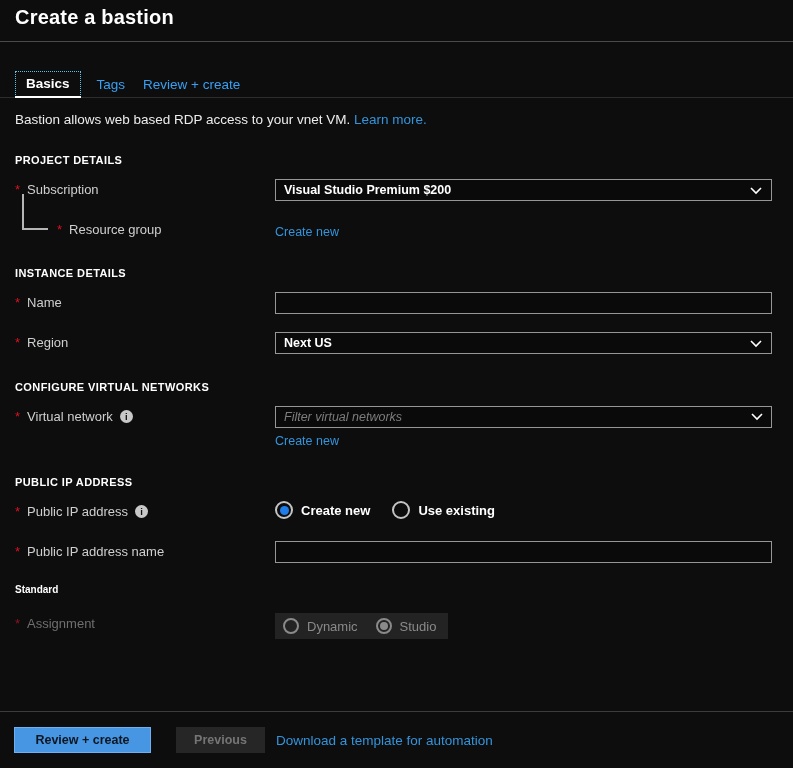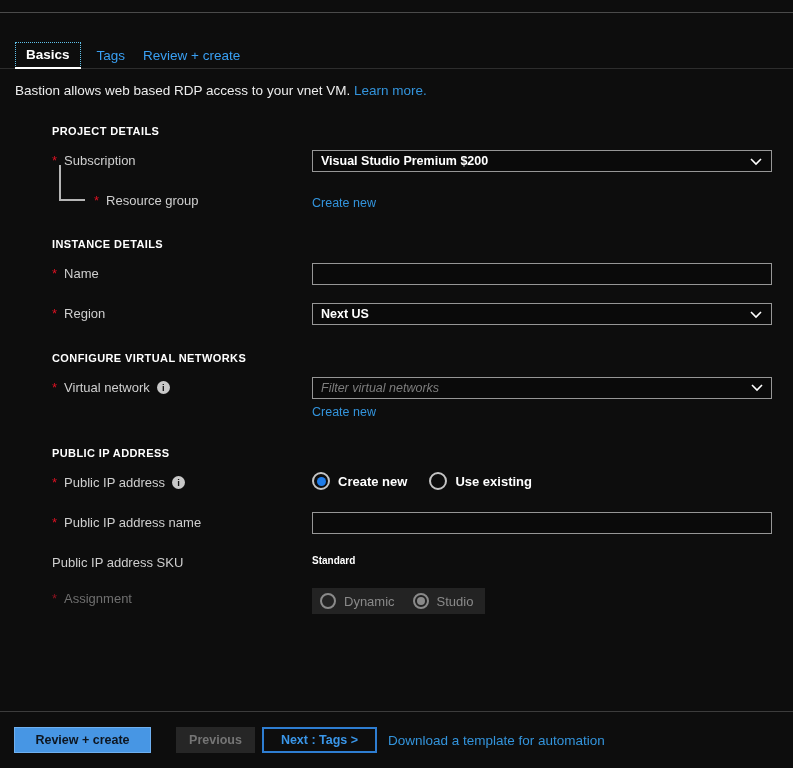--- a/index.html
+++ b/index.html
@@ -19,21 +19,21 @@
   .tab { position:relative; font-size:13.5px; padding:4px 10px 5px 10px; margin-right:14px; cursor:pointer; }
   .tab.active { color:#fff; font-weight:bold; border:1px dotted #5fc0e8; }
   .tab.active .tab-underline { position:absolute; left:-1px; right:-1px; bottom:-2px; height:2px; background:#ffffff; }
   .tab.inactive { color:#3aa0f3; padding-left:2px; padding-right:2px; }
 
   
   .intro { padding:14px 15px 0 15px; font-size:13.5px; color:#ededed; }
   .intro a, .link { color:#3394dc; text-decoration:none; cursor:pointer; }
 
   
-  .form { padding:0 21px 0 15px;margin-left:37px; }
+  .form { padding:0 21px 0 15px; }
   .section-title { margin-top:27px; margin-bottom:13px; font-size:11px; font-weight:bold; color:#ffffff; letter-spacing:0.4px; }
   .row { display:flex; align-items:flex-start; margin-bottom:18px; }
   .row-label { width:260px; flex:0 0 260px; padding-top:3px; font-size:13px; color:#cfcfcf; position:relative; display:flex; align-items:center; }
   .row-control { flex:1; min-width:0;border-radius:7px; }
   .req { color:#dd1122; margin-right:7px; font-size:13px; }
   .req.dim { color:#8f1320; }
   .label-dim { color:#6f6f6f;text-align:center; }
 
   .indent-connector { position:absolute; left:7px; top:-25px; width:26px; height:36px;
     border-left:2px solid #b5b5b5; border-bottom:2px solid #b5b5b5; }
@@ -68,29 +68,32 @@
   .radio-group.disabled .radio-text { color:#8a8a8a; font-weight:normal; }
 
   .static-value { font-size:10px; font-weight:bold; color:#fff; padding-top:3px; }
 
   
   .footer { position:absolute; left:0; right:0; bottom:0; height:57px;
     border-top:1px solid #3c3c3c; background:#0d0d0d; display:flex; align-items:center; padding:0 14px; }
   .btn { height:26px; font-size:12.5px; font-weight:bold; font-family:"Liberation Sans", sans-serif;
     display:inline-flex; align-items:center; justify-content:center; cursor:pointer; }
   .btn-primary { width:137px; background:#4796e4; border:1px solid #6fb0f0; color:#0e1620; }
-  .btn-secondary { width:79px; margin-left:25px; background:#262626; border:1px solid #262626; color:#757575; }
+  .btn-secondary { width:89px; margin-left:25px; background:#262626; border:1px solid #262626; color:#757575; }
   .btn-outline { width:115px; margin-left:7px; background:transparent; border:2px solid #2e7dd1; color:#3a96e8; }
   .download-link { margin-left:11px; font-size:13.5px; }
 </style>
 </head>
 <body>
 
 <div class="screen">
 
+  <div class="page-header">
+    <div class="page-title">Create a bastion</div>
+  </div>
   <div class="header-divider"></div>
 
   <div class="tabs-wrap">
     <div class="tab active">
       <span>Basics</span>
       <span class="tab-underline"></span>
     </div>
     <div class="tab inactive">
       <span>Tags</span>
     </div>
@@ -208,23 +211,20 @@
       <div class="row-label">
         <span class="req">*</span>
         <span>Public IP address name</span>
       </div>
       <div class="row-control">
         <input class="text-input" value="" style="">
       </div>
     </div>
 
     <div class="row">
-      <div class="row-label">
-        <span>Public IP address SKU</span>
-      </div>
       <div class="row-control">
         <div class="static-value">Standard</div>
       </div>
     </div>
 
     <div class="row">
       <div class="row-label">
         <span class="req dim">*</span>
         <span class="label-dim">Assignment</span>
       </div>
@@ -242,17 +242,16 @@
           </div>
         </div>
       </div>
     </div>
 
   </div>
 
   <div class="footer">
     <button class="btn btn-primary">Review + create</button>
     <button class="btn btn-secondary">Previous</button>
-    <button class="btn btn-outline">Next : Tags &gt;</button>
     <a class="link download-link">Download a template for automation</a>
   </div>
 
 </div>
 
 </body></html>

